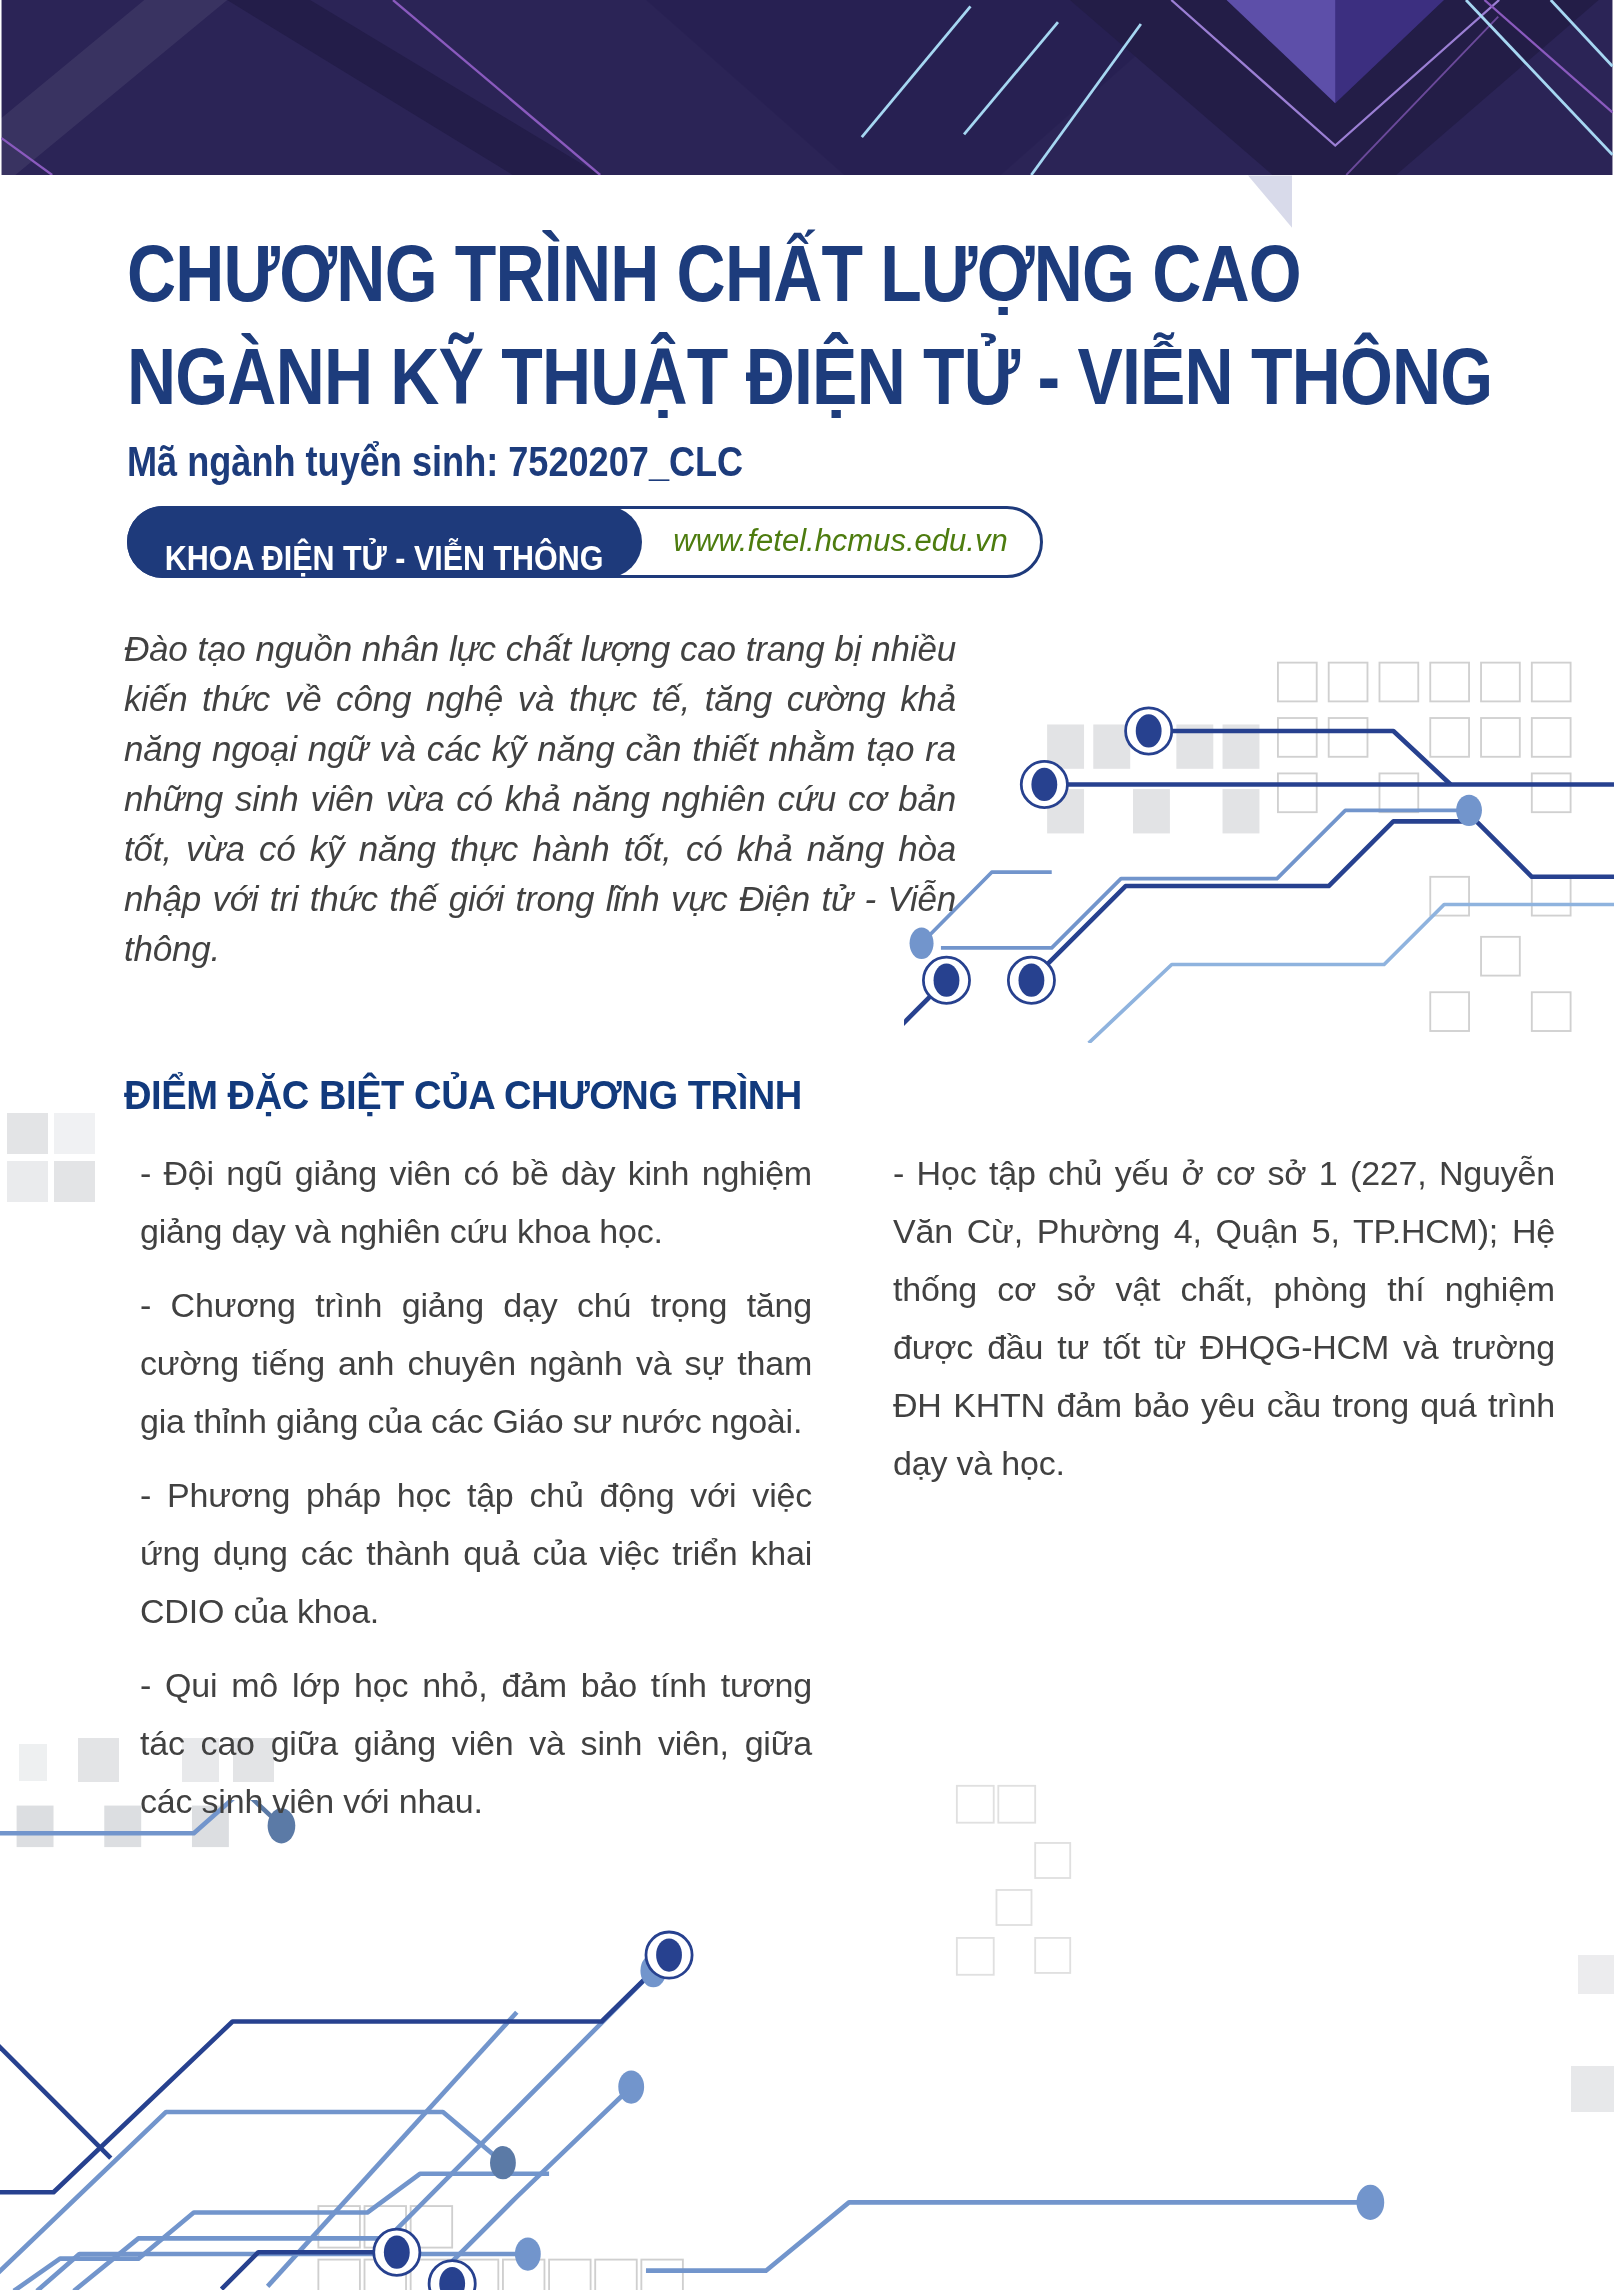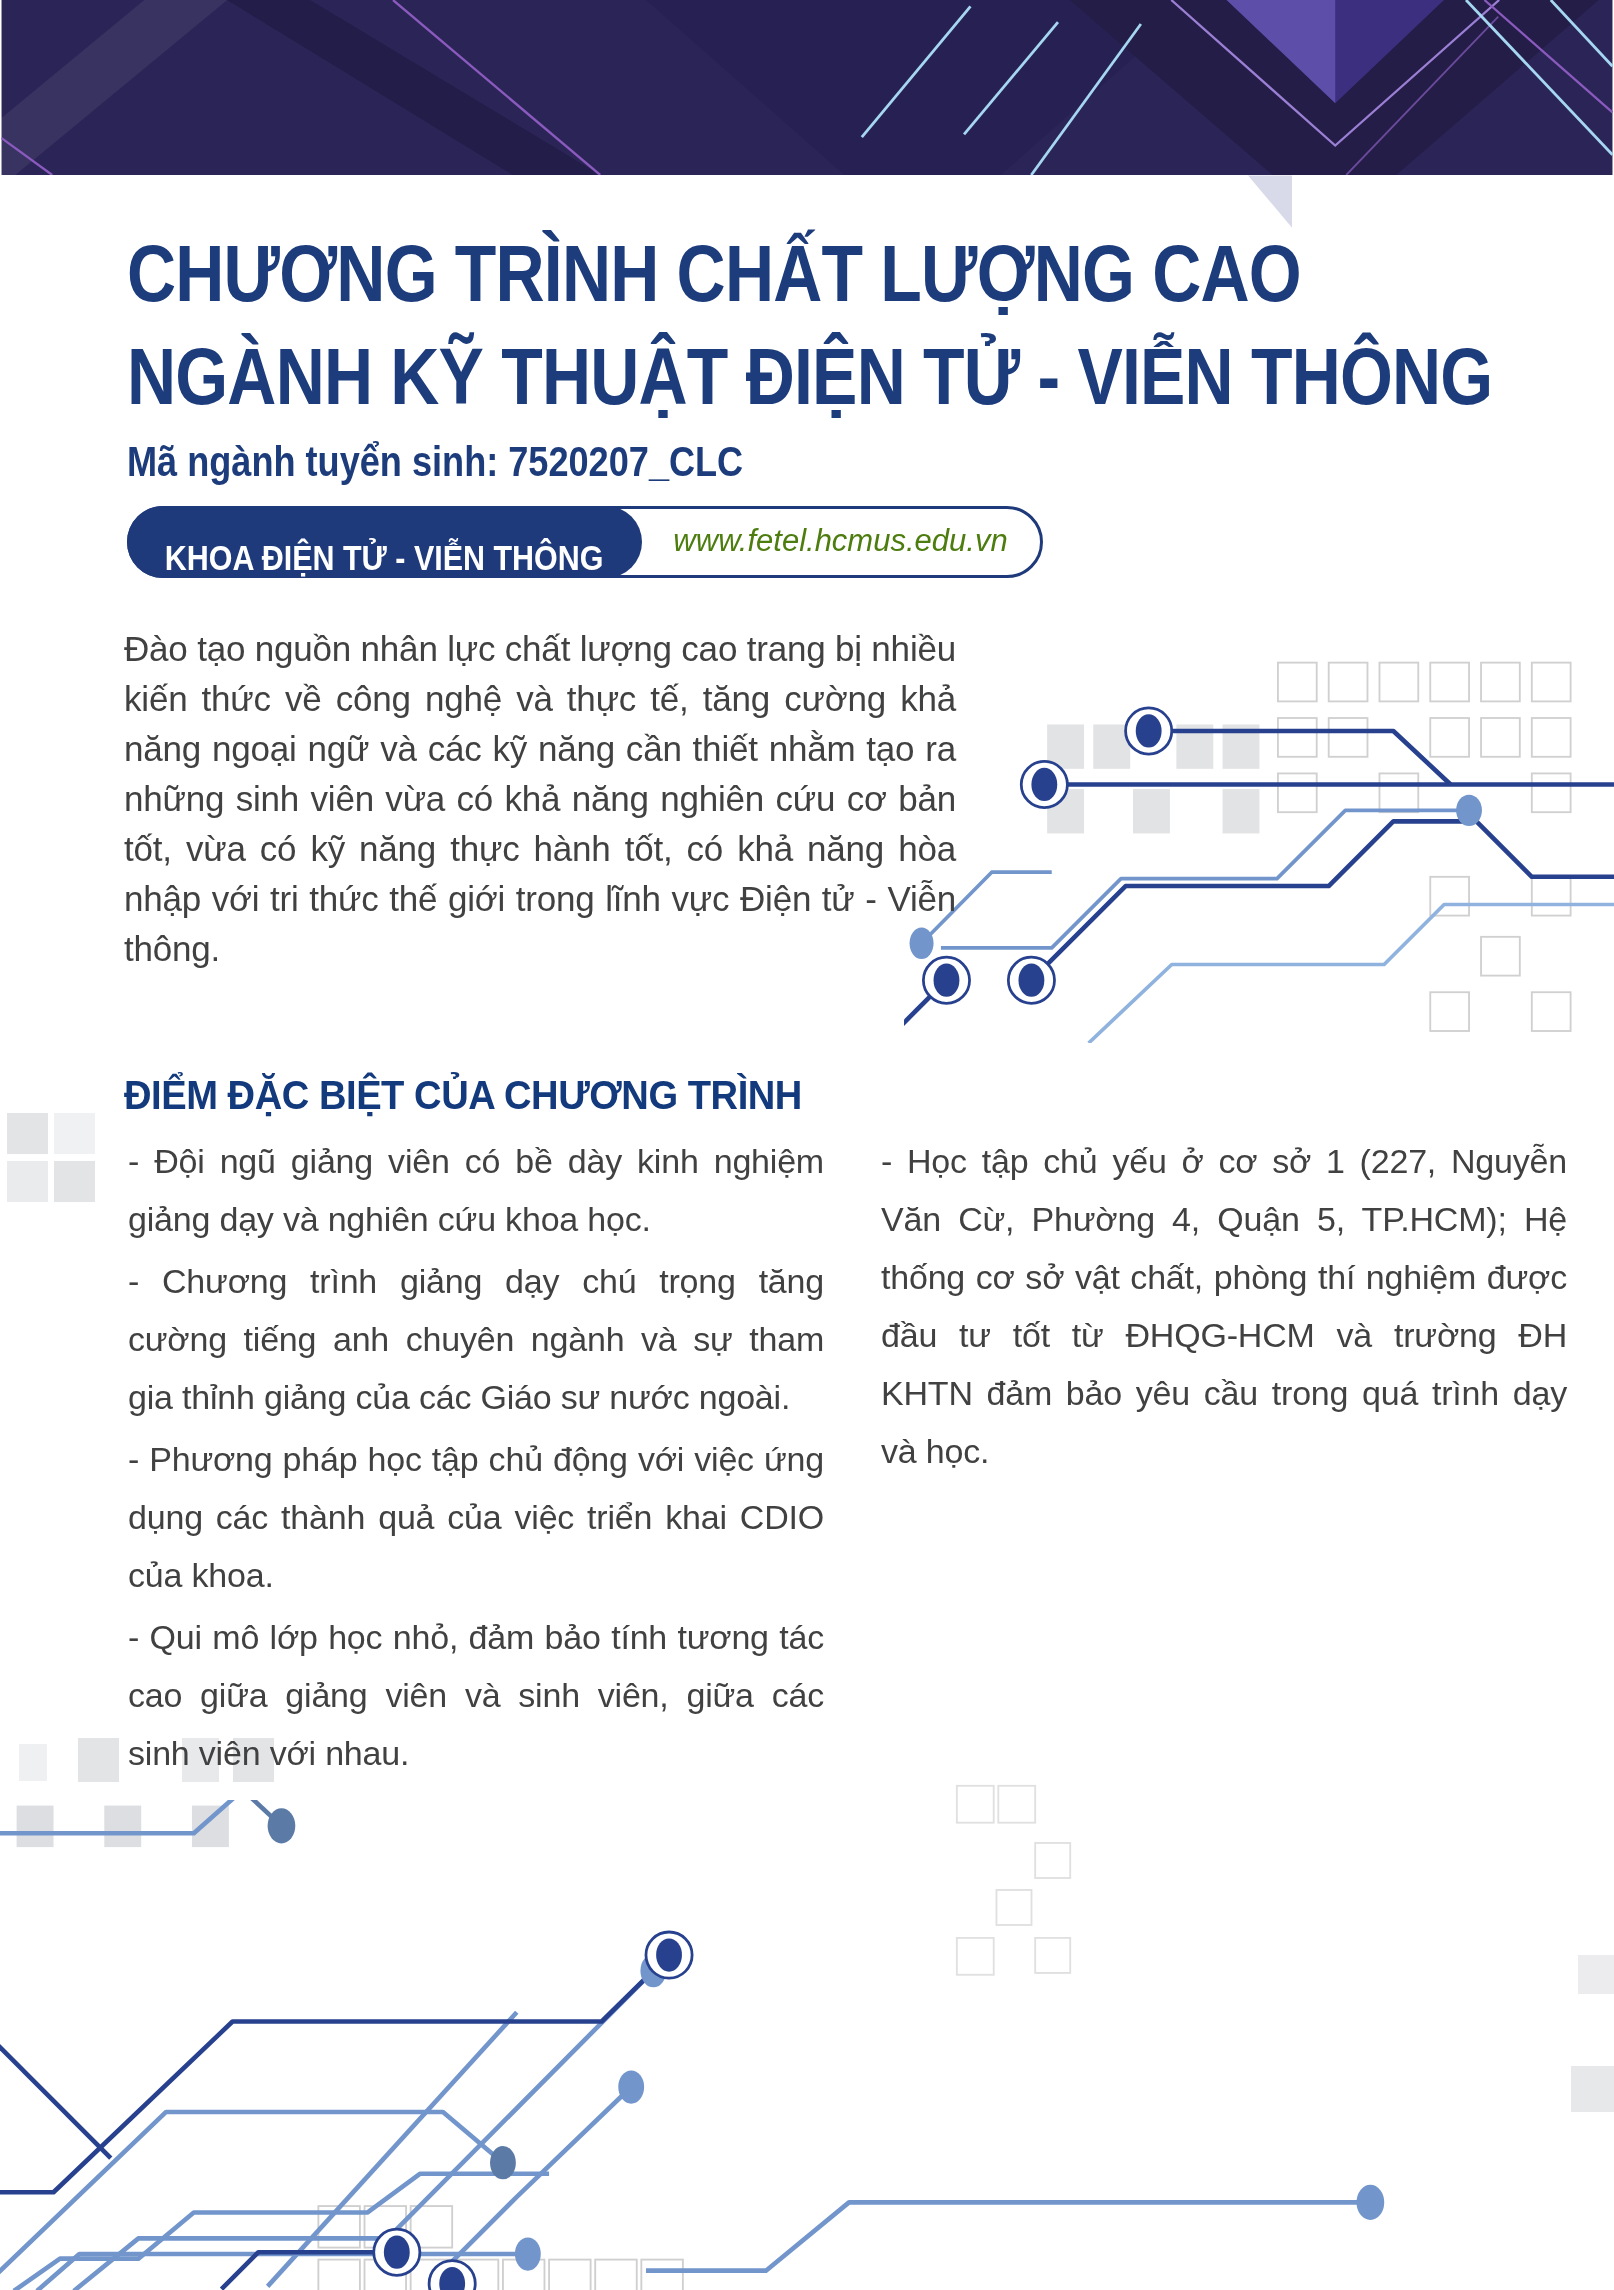--- a/index.html
+++ b/index.html
@@ -26,25 +26,25 @@
   .badge-wrap{left:127px;top:506px;width:916px;height:72px;z-index:3;}
   .badge-outline{position:absolute;inset:0;background:#fff;border:3.7px solid #1e3a7b;border-radius:41px;box-sizing:border-box;}
   .badge-navy{position:absolute;left:0;top:0;width:515px;height:72px;background:#1e3a7b;border-radius:41px;
     display:flex;align-items:flex-end;justify-content:center;}
   .badge-label{color:#ffffff;font-weight:bold;font-size:35px;white-space:nowrap;transform:scaleX(.87);}
   .badge-url{position:absolute;left:515px;top:0;width:397px;height:72px;line-height:70px;text-align:center;
     font-style:italic;font-size:31px;color:#4d7c0f;white-space:nowrap;}
 
   
   .intro{left:124px;top:624px;width:832px;font-size:35px;line-height:50px;color:#414141;
-    text-align:justify;letter-spacing:-0.2px;z-index:2;}
+    text-align:justify;letter-spacing:-0.2px;z-index:2;font-style:italic;}
   .section-heading{left:124px;top:1072px;font-size:41px;font-weight:bold;color:#123a7d;
     letter-spacing:-0.5px;white-space:nowrap;transform:scaleX(.93);transform-origin:left top;z-index:2;}
   .col{top:1128px;font-size:34px;line-height:58px;color:#414141;text-align:justify;letter-spacing:-0.2px;z-index:2;}
-  .col p{margin:4px;}
+  .col p{margin:16px;}
   .col-left{left:124px;width:704px;}
   .col-right{left:877px;width:694px;}
 
   
   .gsq{background:#e3e4e6;}
   .decor{z-index:1;}
 </style>
 </head>
 <body>
 

